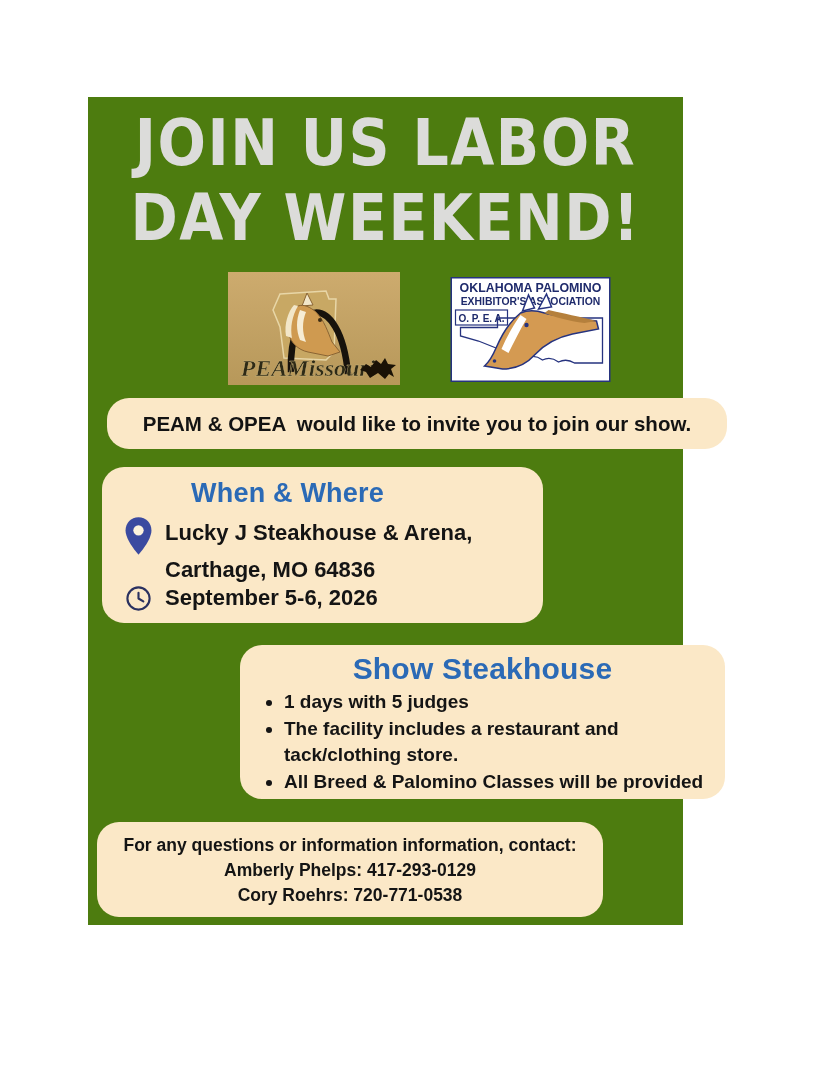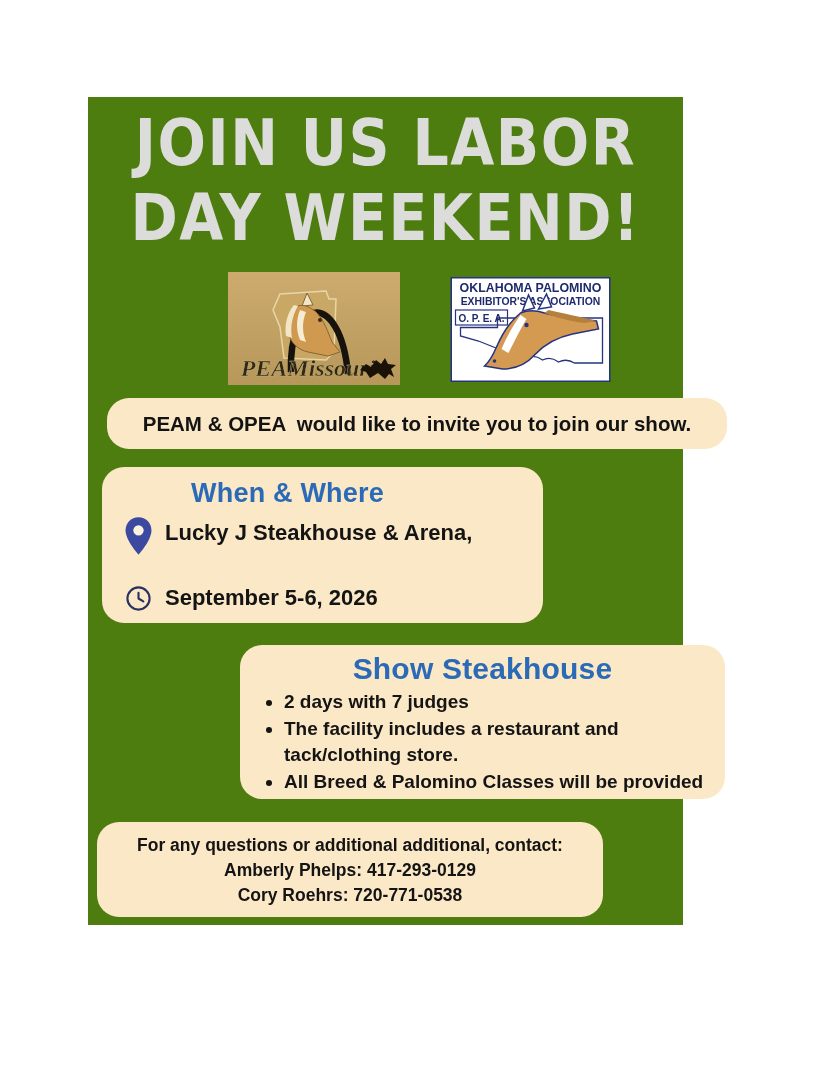--- a/index.html
+++ b/index.html
@@ -137,37 +137,38 @@
     </div>
 
     <div class="cream when-where">
       <div class="card-heading">When &amp; Where</div>
       <svg class="ww-icon pin-icon" viewBox="0 0 28 38">
         <path d="M14 1 C6.8 1 1.5 6.6 1.5 13.6 C1.5 23 14 37 14 37 C14 37 26.5 23 26.5 13.6 C26.5 6.6 21.2 1 14 1 Z" fill="#3b4aa0"></path>
         <circle cx="14" cy="13.5" r="5" fill="#fdf3dd"></circle>
       </svg>
       <div class="venue">
         <div>Lucky J Steakhouse &amp; Arena,</div>
+        <div>Carthage, MO 64836</div>
       </div>
       <svg class="ww-icon clock-icon" viewBox="0 0 28 28">
         <circle cx="14" cy="14" r="11.5" stroke="#2a3160" stroke-width="2.2" fill="none"></circle>
         <path d="M14 8 L14 14 L19 17" stroke="#2a3160" stroke-width="2.2" fill="none" stroke-linecap="round" stroke-linejoin="round"></path>
       </svg>
       <div class="date-row">September 5-6, 2026</div>
     </div>
 
     <div class="cream show-info">
       <div class="card-heading">Show Steakhouse</div>
       <ul>
-        <li>2 days with 7 judges</li>
+        <li>1 days with 5 judges</li>
         <li>The facility includes a restaurant and tack/clothing store.</li>
         <li>All Breed &amp; Palomino Classes will be provided</li>
       </ul>
     </div>
 
     <div class="cream contact">
-      <div>For any questions or additional additional, contact:</div>
+      <div>For any questions or information information, contact:</div>
       <div>Amberly Phelps: 417-293-0129</div>
       <div>Cory Roehrs: 720-771-0538</div>
     </div>
 
   </div>
 </div>
 
 </body></html>

